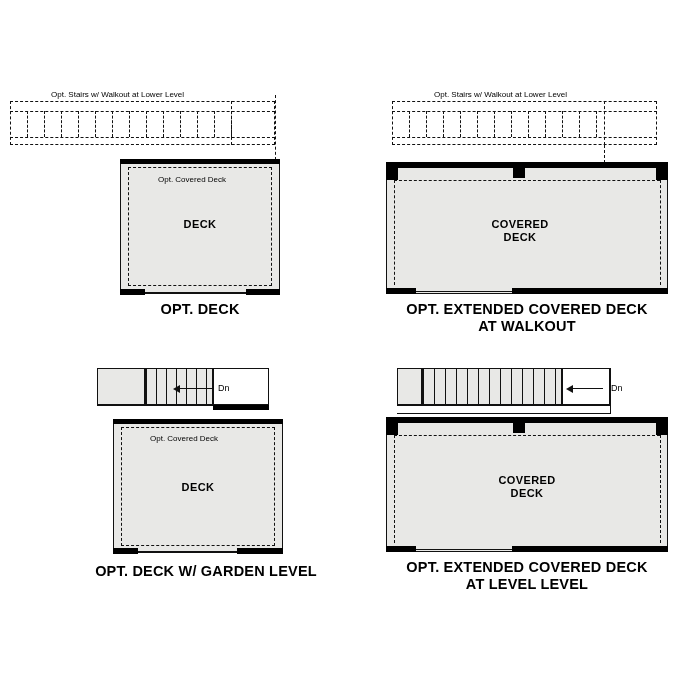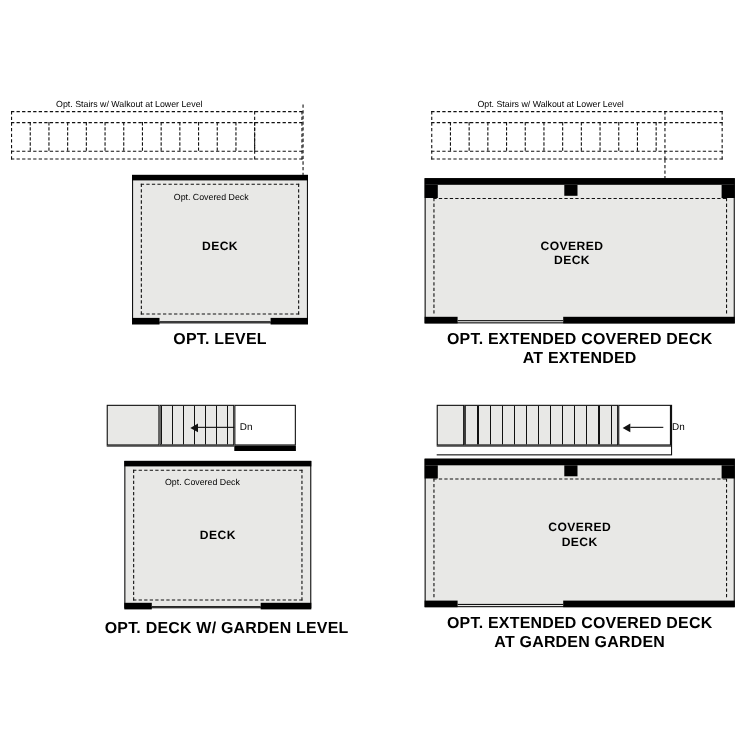--- a/index.html
+++ b/index.html
@@ -165,21 +165,21 @@
     <div class="wall-heavy" style="left:120px; top:159px; width:160px; height:5px;"></div>
     <div class="wall-heavy" style="left:120px; top:289px; width:25px; height:6px;"></div>
     <div class="wall-heavy" style="left:246px; top:289px; width:34px; height:6px;"></div>
     <div class="solid-line-h" style="left:145px; top:292px; width:101px;"></div>
 
     <div class="dash-box" style="left:128px; top:167px; width:144px; height:119px;"></div>
     <div class="label-small" style="left:158px; top:175px;">Opt. Covered Deck</div>
 
     <div class="label-room" style="left:120px; top:218px; width:160px;">DECK</div>
 
-    <div class="caption" style="left:80px; top:301px; width:240px;">OPT. LEVEL</div>
+    <div class="caption" style="left:80px; top:301px; width:240px;">OPT. DECK</div>
   </div>
 
   <div class="plan">
 
     <div class="label-small" style="left:434px; top:90px;">Opt. Stairs w/ Walkout at Lower Level</div>
 
     <div class="dash-box" style="left:392px; top:101px; width:265px; height:44px;"></div>
     <div class="dash-line-h" style="left:392px; top:111px; width:265px;"></div>
     <div class="dash-line-h" style="left:392px; top:137px; width:265px;"></div>
     <div>
@@ -214,21 +214,21 @@
     <div class="dash-line-v" style="left:394px; top:180px; height:105px;"></div>
     <div class="dash-line-v" style="left:660px; top:180px; height:105px;"></div>
 
     <div class="label-room two-line" style="left:430px; top:218px; width:180px;">
       <span>COVERED</span><br>
       <span>DECK</span>
     </div>
 
     <div class="caption" style="left:357px; top:301px; width:340px;">
       <span>OPT. EXTENDED COVERED DECK</span><br>
-      <span>AT EXTENDED</span>
+      <span>AT WALKOUT</span>
     </div>
   </div>
 
   <div class="plan">
 
     <div class="plain-block" style="left:97px; top:368px; width:48px; height:37px;"></div>
     <div class="stair-hatch" style="left:145px; top:368px; width:68px; height:37px;
          background-image: repeating-linear-gradient(to right, #111 0px, #111 1px, transparent 1px, transparent 10px);"></div>
     <div class="plain-block" style="left:213px; top:368px; width:56px; height:37px; background:#ffffff;"></div>
 
@@ -281,17 +281,17 @@
     <div class="dash-line-v" style="left:394px; top:435px; height:108px;"></div>
     <div class="dash-line-v" style="left:660px; top:435px; height:108px;"></div>
 
     <div class="label-room two-line" style="left:437px; top:474px; width:180px;">
       <span>COVERED</span><br>
       <span>DECK</span>
     </div>
 
     <div class="caption" style="left:357px; top:559px; width:340px;">
       <span>OPT. EXTENDED COVERED DECK</span><br>
-      <span>AT GARDEN GARDEN</span>
+      <span>AT LEVEL LEVEL</span>
     </div>
   </div>
 
 </div>
 
 </body></html>

